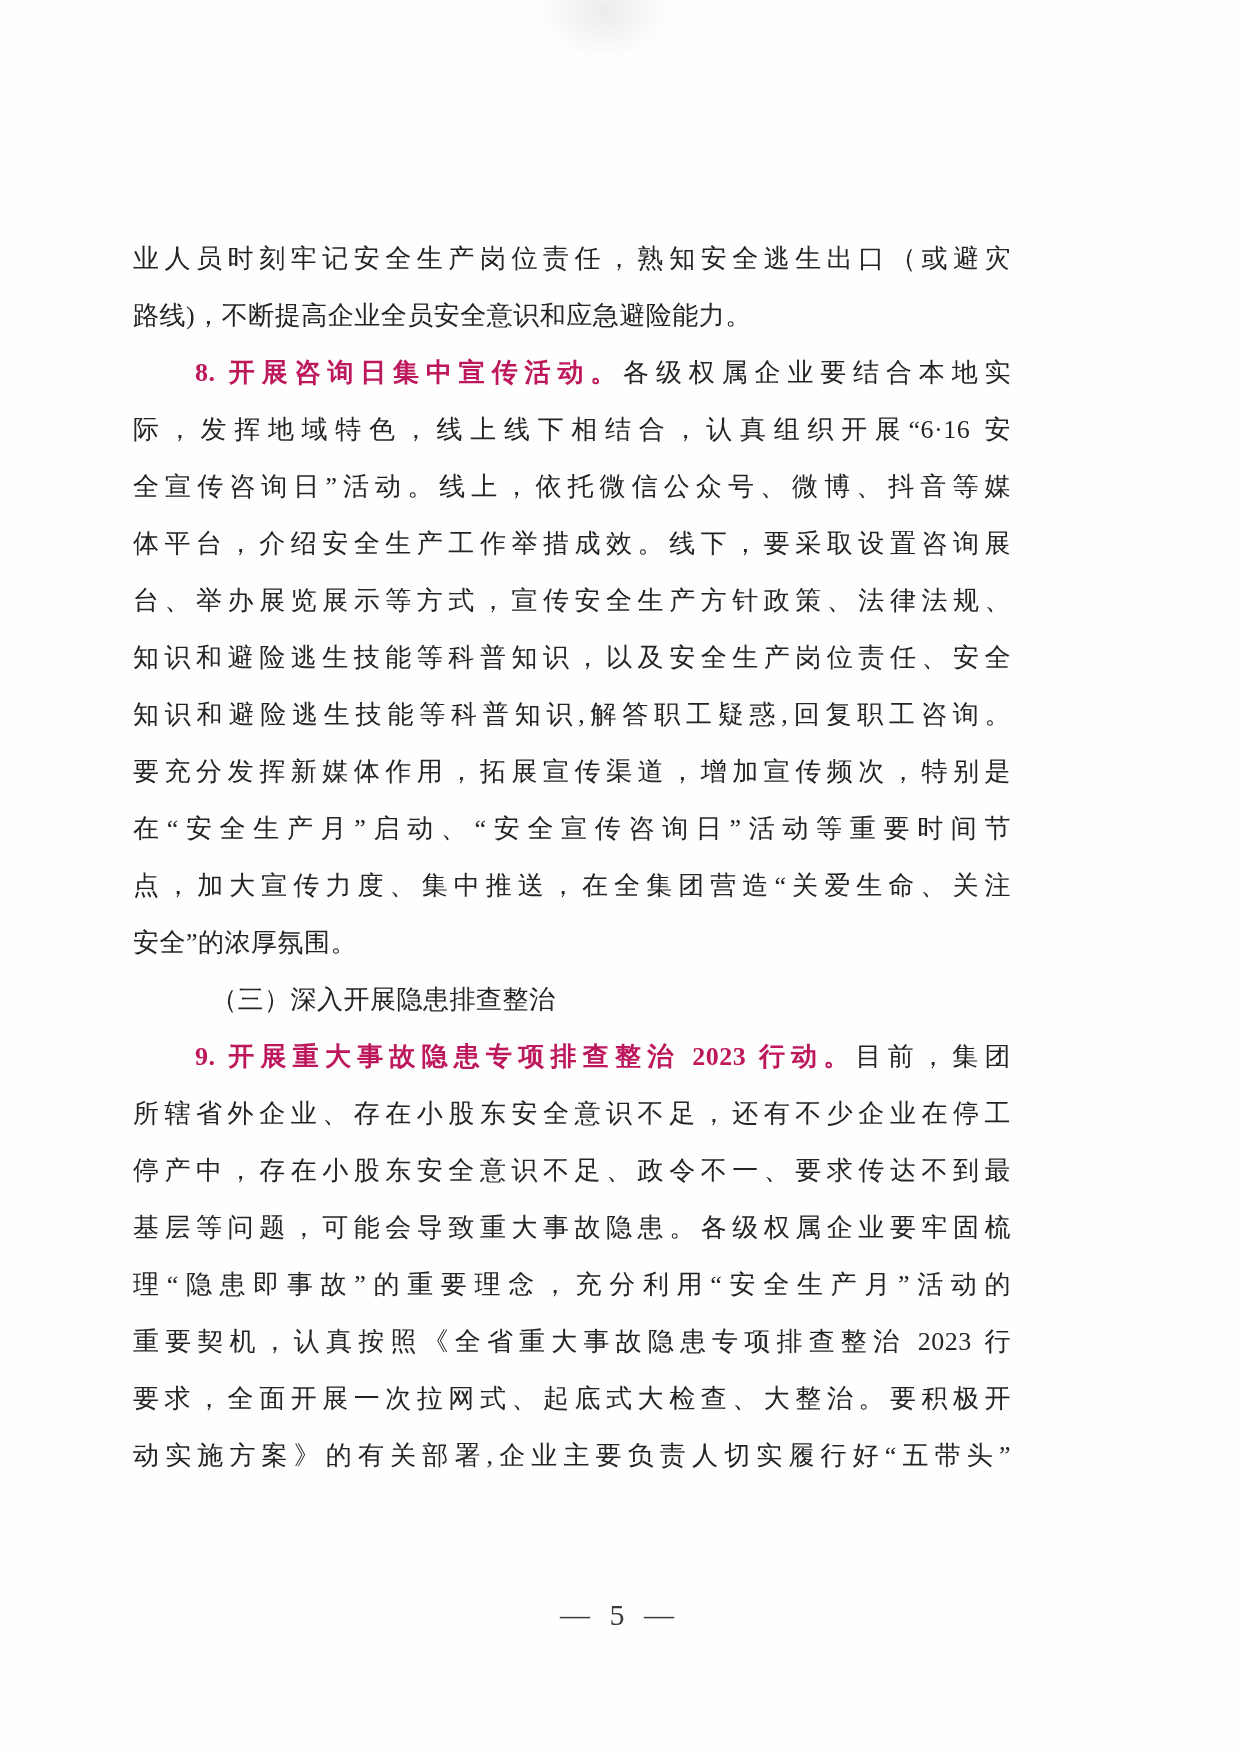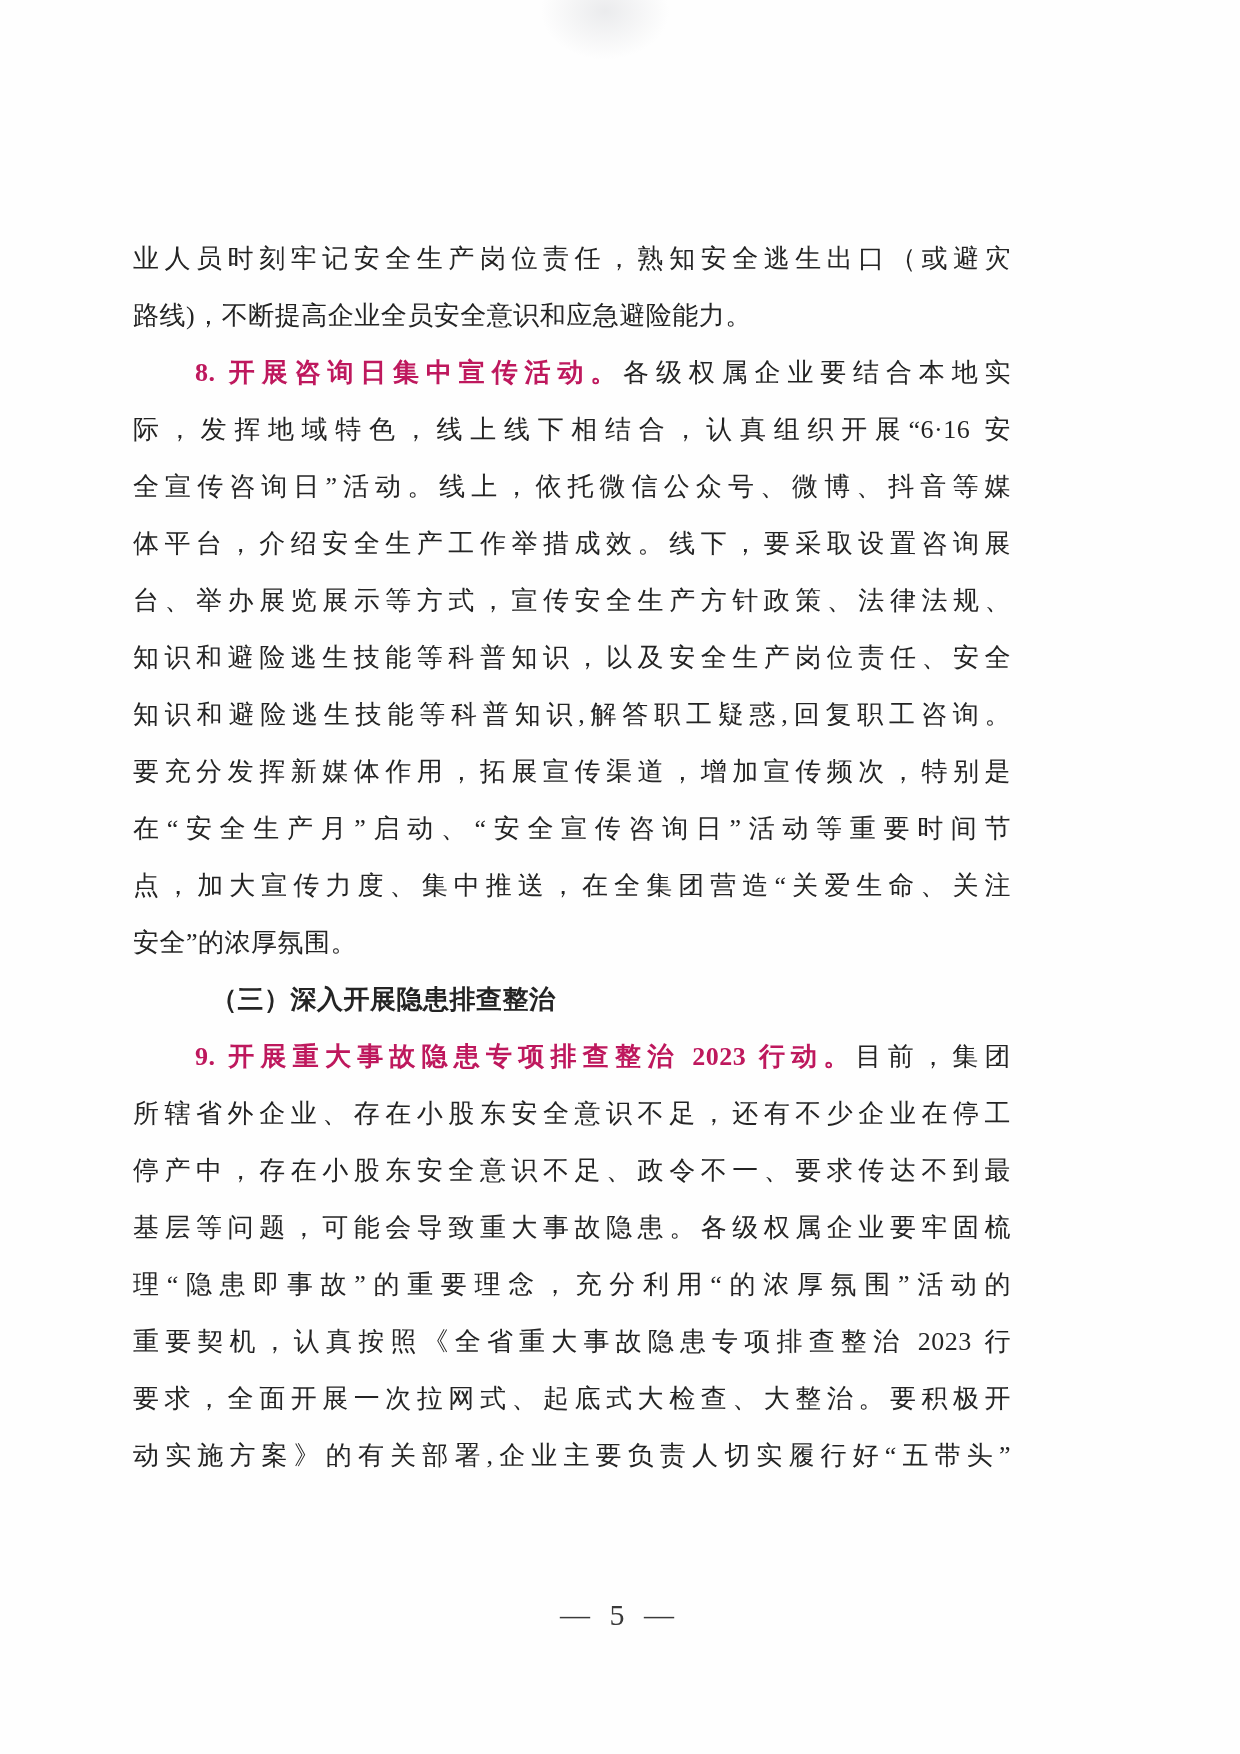--- a/index.html
+++ b/index.html
@@ -41,21 +41,21 @@
     white-space: normal;
     text-align: justify;
     text-align-last: justify;
     color: #242424;
   }
   .line.partial {
     text-align: right;
     text-align-last: left;
   }
   .line.indent-2 { text-indent: 62px; }
-  .line.indent-k { text-indent: 78px; font-weight: bold; }
+  .line.indent-k { text-indent: 78px; }
   .bold {
     font-weight: 700;
     color: #be185d;
   }
   .footer {
     position: absolute;
     top: 1598px;
     left: 0;
     width: 1240px;
     text-align: center;
@@ -91,21 +91,21 @@
 
     <div class="line partial">安全”的浓厚氛围。</div>
 
     <div class="line partial indent-k">（三）深入开展隐患排查整治</div>
 
     <div class="line indent-2"><span class="bold">9. 开展重大事故隐患专项排查整治 2023 行动。</span><span>目前，集团</span></div>
 
     <div class="line">所辖省外企业、存在小股东安全意识不足，还有不少企业在停工</div>
     <div class="line">停产中，存在小股东安全意识不足、政令不一、要求传达不到最</div>
     <div class="line">基层等问题，可能会导致重大事故隐患。各级权属企业要牢固梳</div>
-    <div class="line">理“隐患即事故”的重要理念，充分利用“的浓厚氛围”活动的</div>
+    <div class="line">理“隐患即事故”的重要理念，充分利用“安全生产月”活动的</div>
     <div class="line">重要契机，认真按照《全省重大事故隐患专项排查整治 2023 行</div>
     <div class="line">要求，全面开展一次拉网式、起底式大检查、大整治。要积极开</div>
     <div class="line">动实施方案》的有关部署,企业主要负责人切实履行好“五带头”</div>
 
   </div>
 
   <div class="footer">— 5 —</div>
 
 </div>
 

